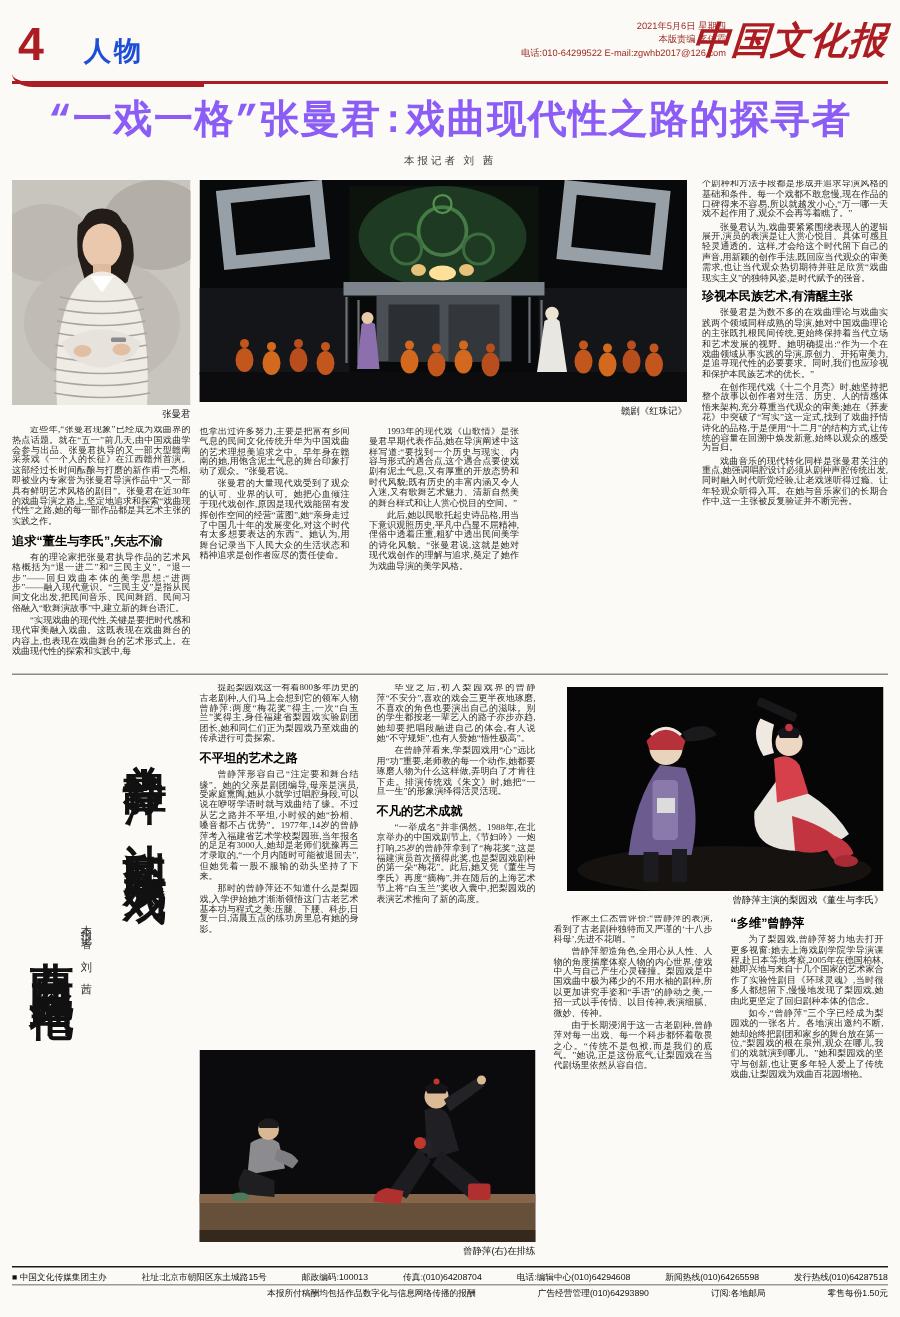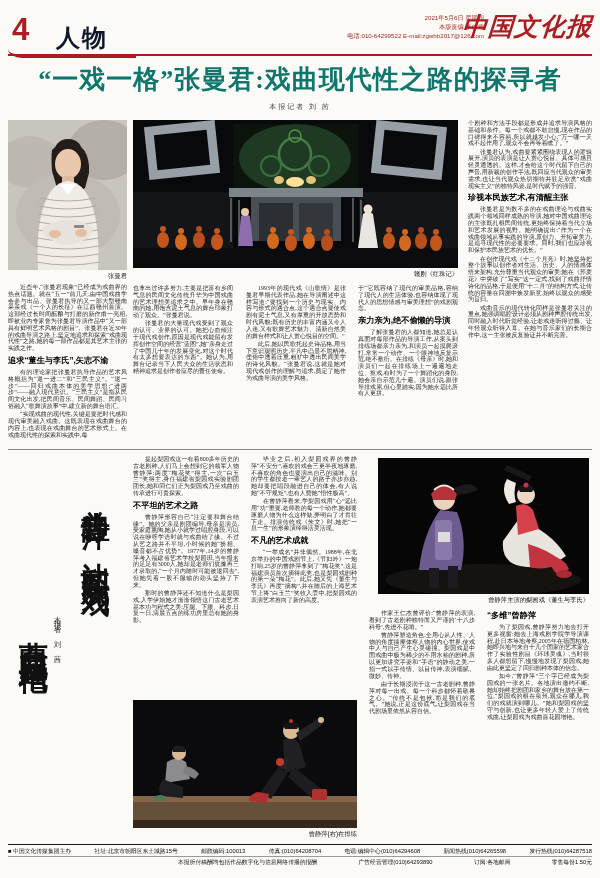--- a/index.html
+++ b/index.html
@@ -2,30 +2,30 @@
 <html><head>
 <meta charset="utf-8">
 <style>
   html,body{margin:0;padding:0;background:#e8e6e1;}
   .page{position:relative;width:600px;height:878px;background:#fbfaf6;margin:0 auto;overflow:hidden;
         font-family:"Liberation Serif","DejaVu Serif",serif;color:#2b2b2b;}
   .abs{position:absolute;}
 
   
   .pagenum{left:12px;top:12px;font-size:31px;font-weight:900;color:#ab1d22;font-family:"Liberation Sans",sans-serif;}
-  .section{left:56px;top:22px;font-size:24px;font-weight:900;color:#0f172a;font-family:"Liberation Sans",sans-serif;letter-spacing:2px;}
+  .section{left:56px;top:22px;font-size:18px;font-weight:900;color:#1d4ed8;font-family:"Liberation Sans",sans-serif;letter-spacing:2px;}
   .hdr-meta{right:116px;top:13px;text-align:right;font-size:6.2px;line-height:9px;color:#9c2b26;font-family:"Liberation Sans",sans-serif;}
   .masthead{right:8px;top:10px;font-size:25px;font-weight:bold;font-style:italic;color:#ab1d22;
             font-family:"Liberation Serif",serif;letter-spacing:1px;transform:skewX(-4deg);}
   .hdr-rule{left:8px;top:54px;width:584px;border-top:2.2px solid #ab1d22;}
   .hdr-swoosh{left:8px;top:46px;width:128px;height:9px;border-bottom:3.5px solid #ab1d22;border-bottom-left-radius:14px 9px;}
 
   
-  .a1-headline{left:8px;top:62px;width:584px;text-align:center;font-size:26px;font-weight:900;color:#0f766e;
-               font-family:Liberation Serif, serif;letter-spacing:1px;}
+  .a1-headline{left:8px;top:62px;width:584px;text-align:center;font-size:26px;font-weight:900;color:#8b5cf6;
+               font-family:Liberation Mono, monospace;letter-spacing:1px;}
   .a1-byline{left:8px;top:102px;width:584px;text-align:center;font-size:7px;color:#444;letter-spacing:2px;}
 
   .photo{display:block;}
   .caption{font-size:6.3px;color:#111;text-align:right;font-family:"Liberation Sans",sans-serif;}
 
   .col{font-size:6px;line-height:6.8px;text-align:justify;overflow:hidden;}
   .col p{margin:0 0 1.5px 0;text-indent:2em;}
   .col p.cont{text-indent:0;}
   .subhead{font-size:8.2px;font-weight:bold;color:#000;font-family:"Liberation Sans",sans-serif;
            margin:4px 0 3px 0;text-indent:0;line-height:10px;}
@@ -166,25 +166,20 @@
   <div class="abs col a1-mid1">
     <p class="cont">也拿出过许多努力,主要是把富有乡间气息的民间文化传统升华为中国戏曲的艺术理想美追求之中。早年身在赣南的她,用饱含泥土气息的舞台印象打动了观众。”张曼君说。</p>
     <p>张曼君的大量现代戏受到了观众的认可、业界的认可。她把心血倾注于现代戏创作,原因是现代戏能留有发挥创作空间的经营“蓝图”,她“亲身走过了中国几十年的发展变化,对这个时代有太多想要表达的东西”。她认为,用舞台记录当下人民大众的生活状态和精神追求是创作者应尽的责任使命。</p>
   </div>
 
   <div class="abs col a1-mid2">
     <p>1993年的现代戏《山歌情》是张曼君早期代表作品,她在导演阐述中这样写道:“要找到一个历史与现实、内容与形式的遇合点,这个遇合点要使戏剧有泥土气息,又有厚重的开放态势和时代风貌;既有历史的丰富内涵又令人入迷,又有歌舞艺术魅力、清新自然美的舞台样式和让人赏心悦目的空间。”</p>
     <p>此后,她以民歌托起史诗品格,用当下意识观照历史,平凡中凸显不屈精神,俚俗中透着庄重,粗犷中透出民间美学的诗化风貌。“张曼君说,这就是她对现代戏创作的理解与追求,奠定了她作为戏曲导演的美学风格。</p>
   </div>
 
-  <div class="abs col a1-mid3">
-    <p class="cont">于“它既容纳了现代的审美品格,容纳了现代人的生活体验,也容纳体现了现代人的思想情感与审美理想”的戏剧观念。</p>
-    <h3 class="subhead">亲力亲为,绝不偷懒的导演</h3>
-    <p>了解张曼君的人都知道,她总是认真面对每部作品的导演工作,从案头到排练场都亲力亲为,和演员一起摸爬滚打,常常一个动作、一个眼神地反复示范,绝不敷衍。在排练《母亲》时,她和演员们一起在排练场上一遍遍地走位、抠戏,有时为了一个舞蹈化的身段,她会亲自示范几十遍。演员们说,跟张导排戏累,但心里踏实,因为她永远比所有人更拼。</p>
-  </div>
 
   <div class="abs col a1-right">
     <p class="cont">个剧种和方法手段都是形成并追求导演风格的基础和条件。每一个戏都不敢怠慢,现在作品的口碑得来不容易,所以就越发小心,“万一哪一天戏不起作用了,观众不会再等着瞧了。”</p>
     <p>张曼君认为,戏曲要紧紧围绕表现人的逻辑展开,演员的表演是让人赏心悦目、具体可感且轻灵通透的。这样,才会给这个时代留下自己的声音,用新颖的创作手法,既回应当代观众的审美需求,也让当代观众热切期待并驻足欣赏“戏曲现实主义”的独特风姿,是时代赋予的强音。</p>
     <h3 class="subhead">珍视本民族艺术,有清醒主张</h3>
     <p>张曼君是为数不多的在戏曲理论与戏曲实践两个领域同样成熟的导演,她对中国戏曲理论的主张既扎根民间传统,更始终保持着当代立场和艺术发展的视野。她明确提出:“作为一个在戏曲领域从事实践的导演,原创力、开拓审美力,是追寻现代性的必要要求。同时,我们也应珍视和保护本民族艺术的优长。”</p>
     <p>在创作现代戏《十二个月亮》时,她坚持把整个故事以创作者对生活、历史、人的情感体悟来架构,充分尊重当代观众的审美;她在《荞麦花》中突破了“写实”这一定式,找到了戏曲抒情诗化的品格,于是便用“十二月”的结构方式,让传统的容量在回溯中焕发新意,始终以观众的感受为旨归。</p>
     <p>戏曲音乐的现代转化同样是张曼君关注的重点,她强调唱腔设计必须从剧种声腔传统出发,同时融入时代听觉经验,让老戏迷听得过瘾、让年轻观众听得入耳。在她与音乐家们的长期合作中,这一主张被反复验证并不断完善。</p>
   </div>
 

